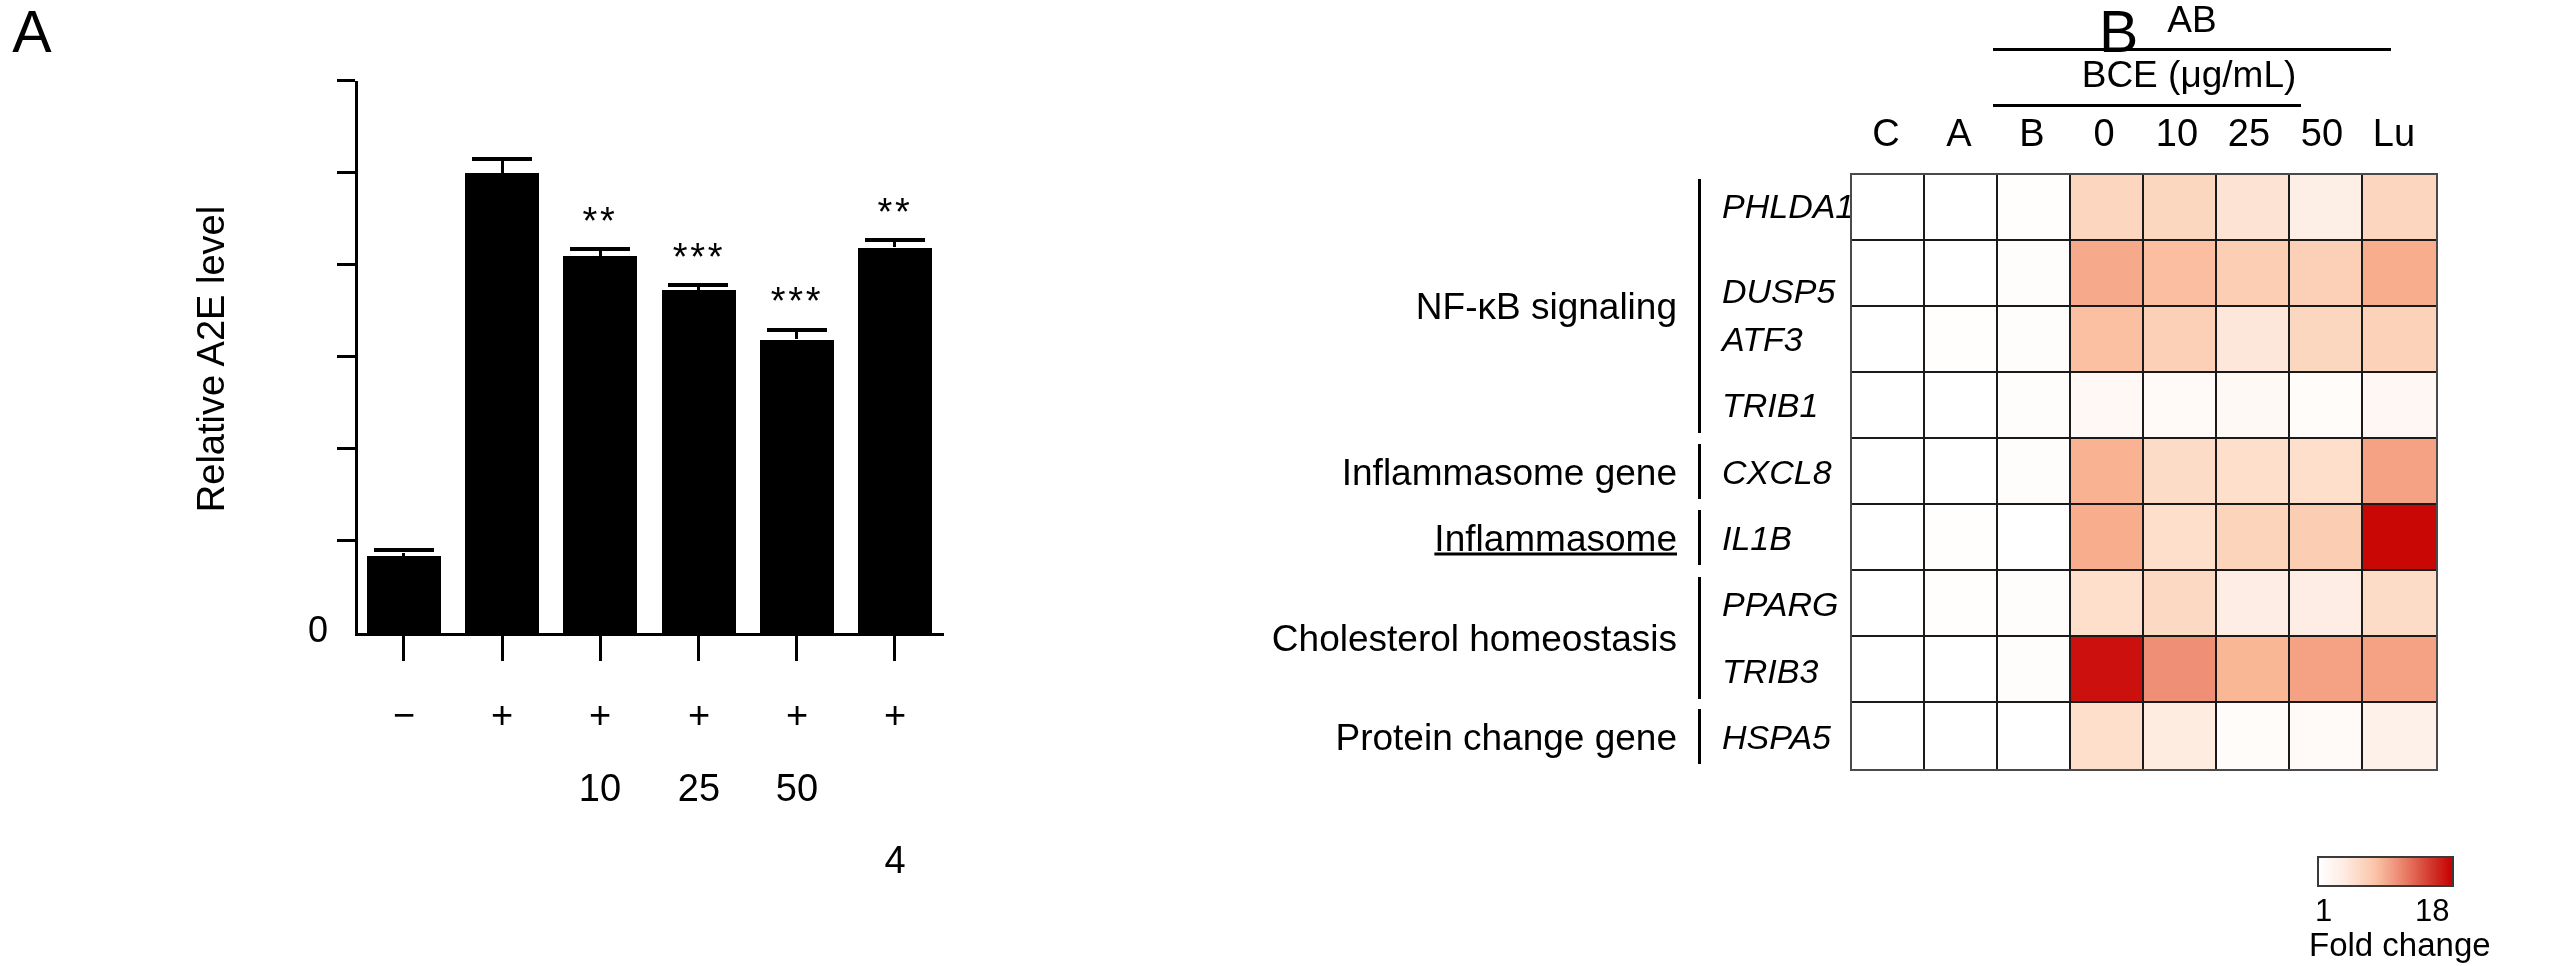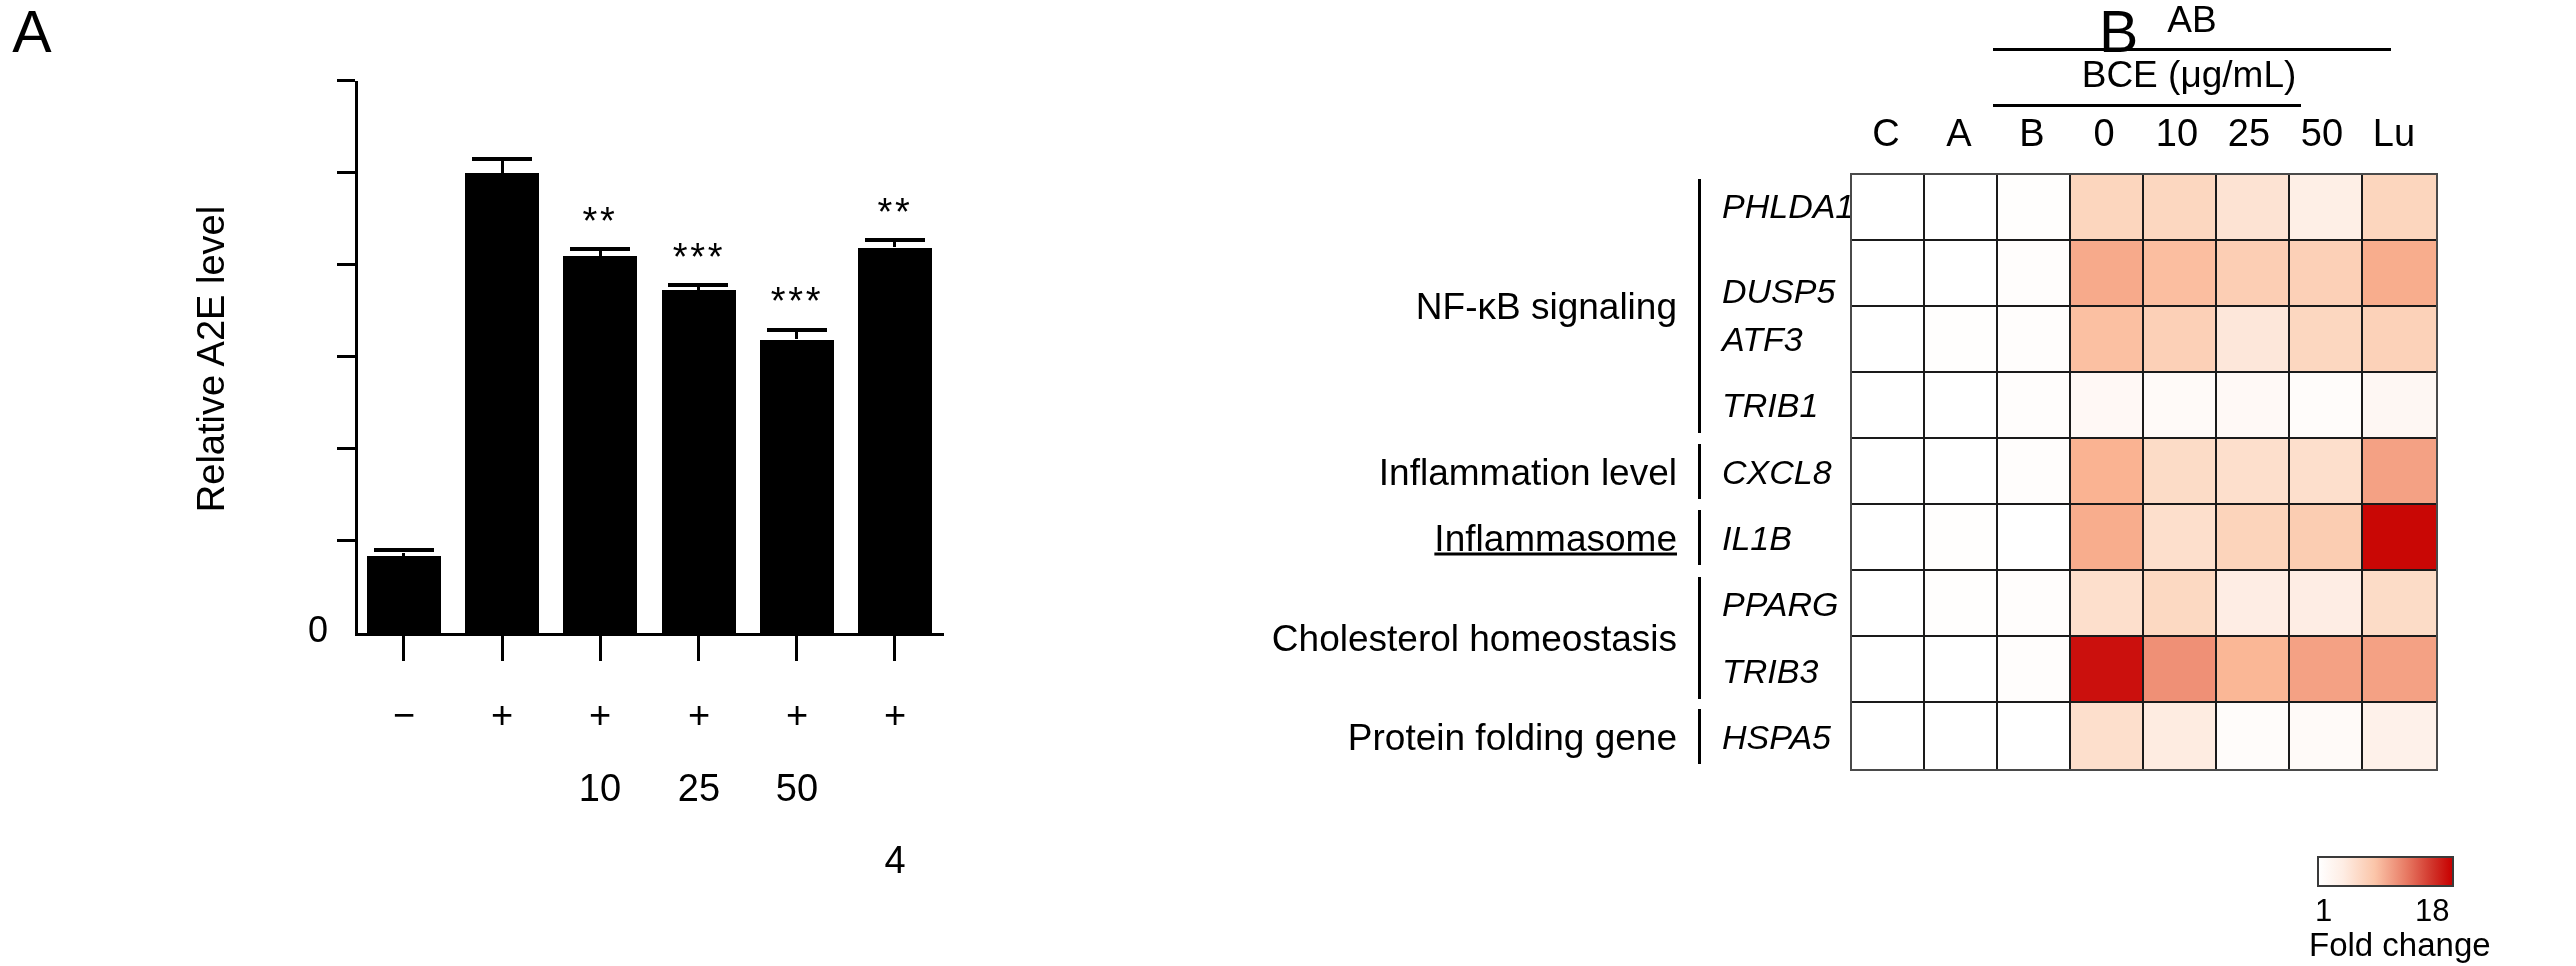--- a/index.html
+++ b/index.html
@@ -126,27 +126,27 @@
       <div class="colhead" style="left: 1078px;">0</div>
       <div class="colhead" style="left: 1151px;">10</div>
       <div class="colhead" style="left: 1223px;">25</div>
       <div class="colhead" style="left: 1296px;">50</div>
       <div class="colhead" style="left: 1368px; text-align: center;">Lu</div>
     </div>
   <div id="group-label-group">
       <div class="group-bracket" style="top: 179px; height: 254px;"></div>
       <div class="group-label" style="top: 306px; right: 899px;">NF-κB signaling</div>
       <div class="group-bracket" style="top: 444px; height: 55px;"></div>
-      <div class="group-label" style="top: 472px; right: 899px;">Inflammation level</div>
+      <div class="group-label" style="top: 472px; right: 899px;">Inflammasome gene</div>
       <div class="group-bracket" style="top: 510px; height: 55px;"></div>
       <div class="group-label" style="top: 538px; right: 899px; text-decoration: underline;">Inflammasome</div>
       <div class="group-bracket" style="top: 577px; height: 122px;"></div>
       <div class="group-label" style="top: 638px; right: 899px;">Cholesterol homeostasis</div>
       <div class="group-bracket" style="top: 709px; height: 55px;"></div>
-      <div class="group-label" style="top: 737px; right: 899px;">Protein folding gene</div>
+      <div class="group-label" style="top: 737px; right: 899px;">Protein change gene</div>
     </div>
   <div id="gene-label-group">
       <div class="gene-label" style="top: 206px;">PHLDA1</div>
       <div class="gene-label" style="top: 291px;">DUSP5</div>
       <div class="gene-label" style="top: 339px;">ATF3</div>
       <div class="gene-label" style="top: 405px; text-align: center;">TRIB1</div>
       <div class="gene-label" style="top: 472px;">CXCL8</div>
       <div class="gene-label" style="top: 538px;">IL1B</div>
       <div class="gene-label" style="top: 604px;">PPARG</div>
       <div class="gene-label" style="top: 671px;">TRIB3</div>

